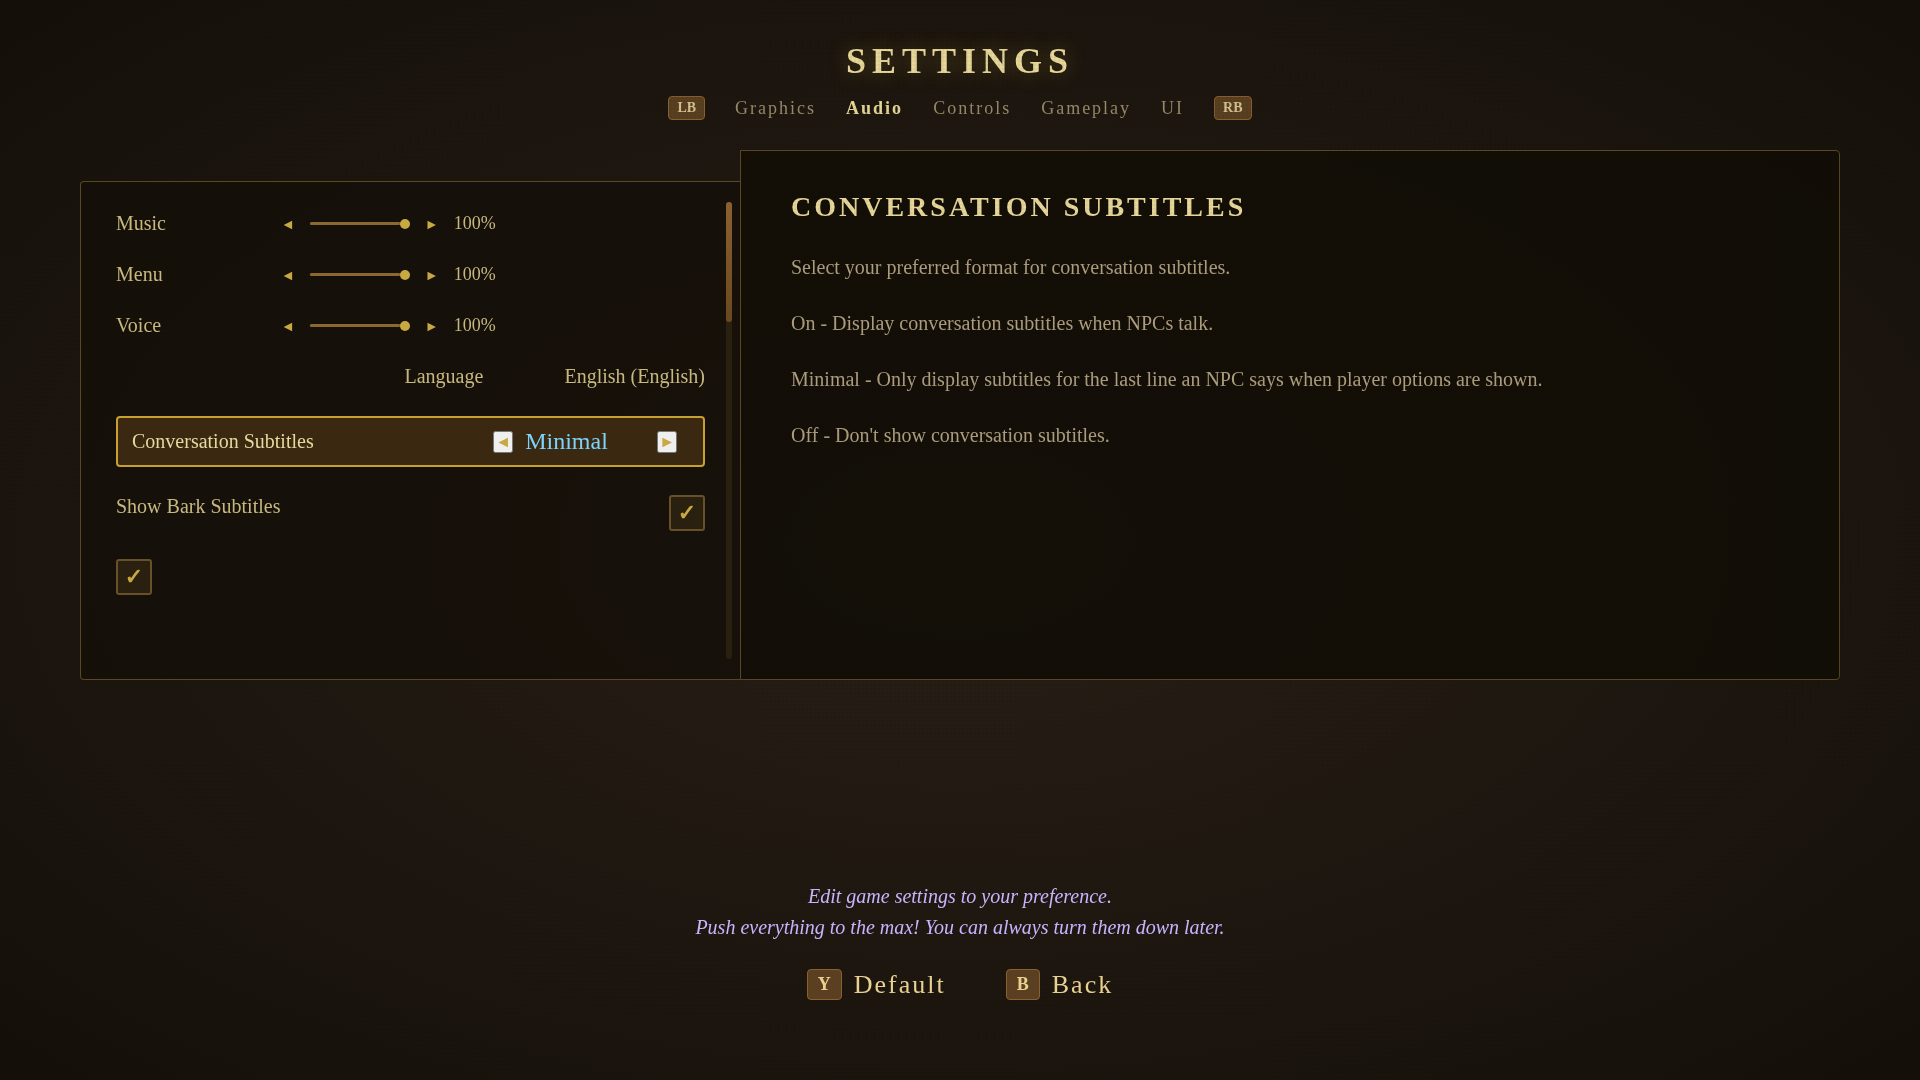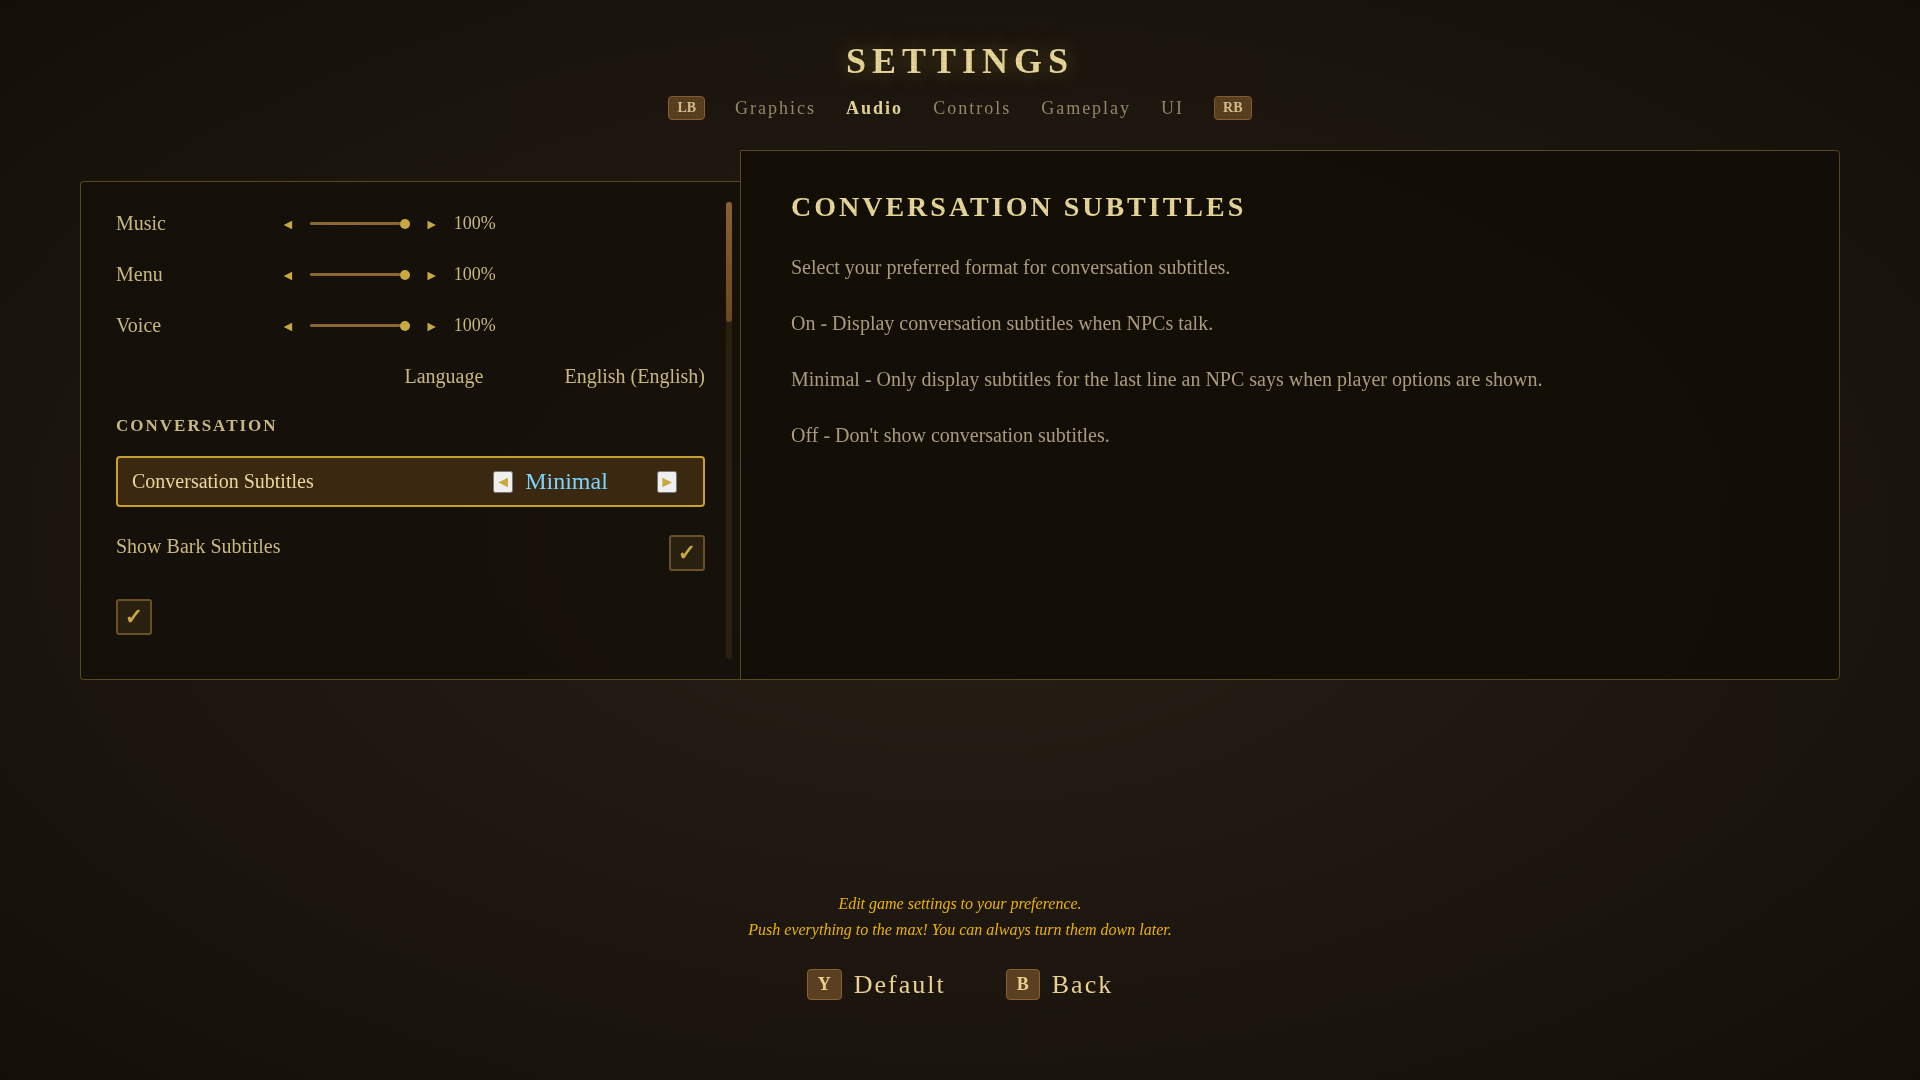--- a/index.html
+++ b/index.html
@@ -295,22 +295,22 @@
     
     .footer {
       position: absolute;
       bottom: 80px;
       left: 0;
       right: 0;
       text-align: center;
     }
 
     .footer-hint {
-      font-size: 16px;
-      color: #eab308;
+      font-size: 20px;
+      color: #c4b5fd;
       margin-bottom: 8px;
       font-style: italic;
     }
 
     .footer-buttons {
       display: flex;
       align-items: center;
       justify-content: center;
       gap: 60px;
       margin-top: 30px;
@@ -398,21 +398,20 @@
         <span class="slider-value">100%</span>
       </div>
     </div>
 
 
     <div class="language-row">
       <div class="language-label">Language</div>
       <div class="language-value">English (English)</div>
     </div>
 
-    <div class="section-label">CONVERSATION</div>
 
     <div class="selector-row">
       <span class="selector-name">Conversation Subtitles</span>
       <button class="selector-arrow">◄</button>
       <span class="selector-value">Minimal</span>
       <button class="selector-arrow">►</button>
     </div>
 
     <div class="checkbox-row">
       <span class="checkbox-label">Show Bark Subtitles</span>

